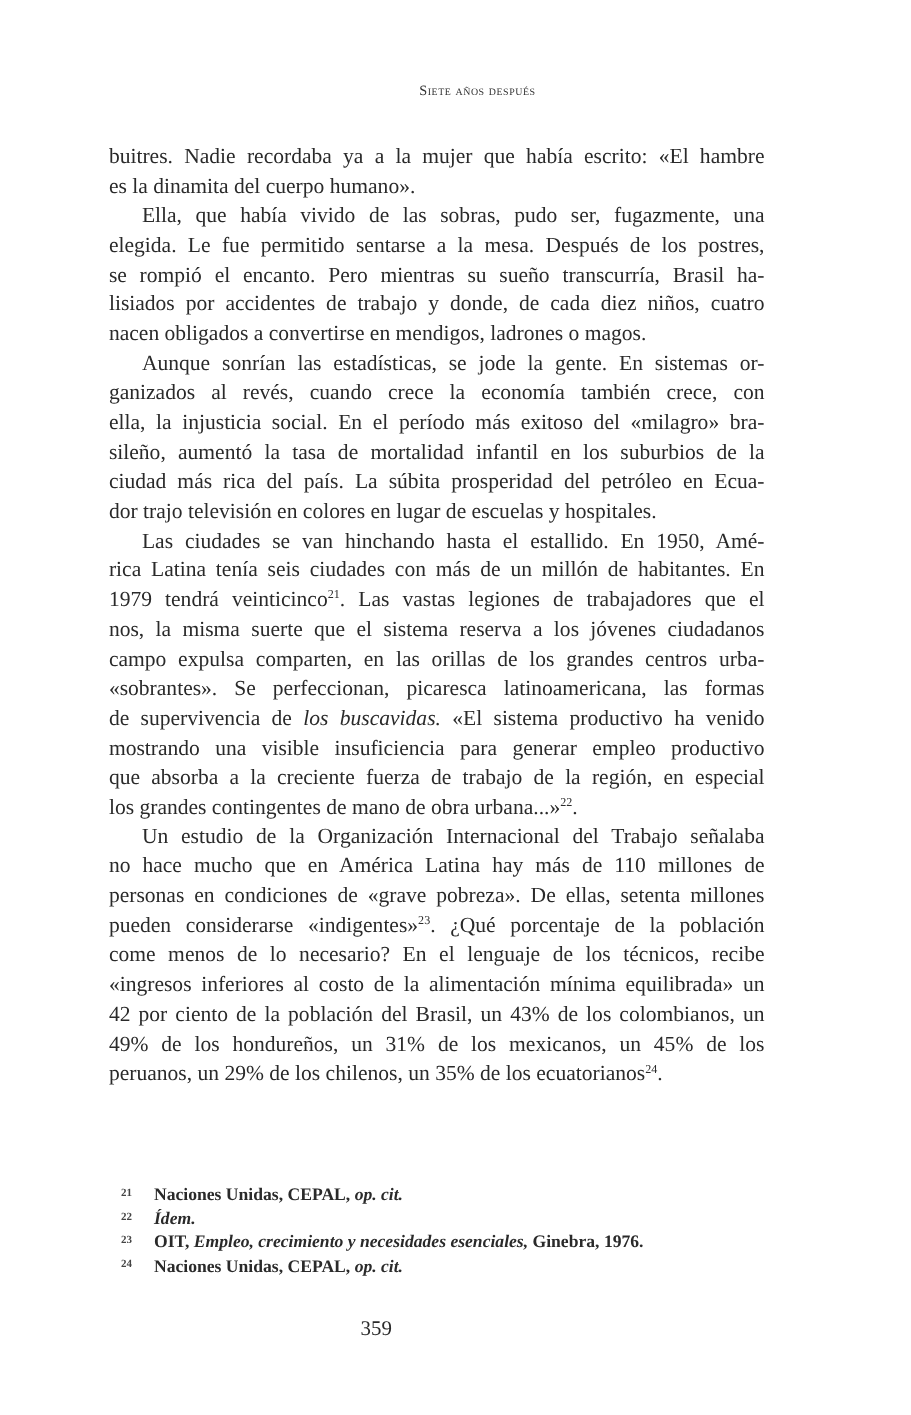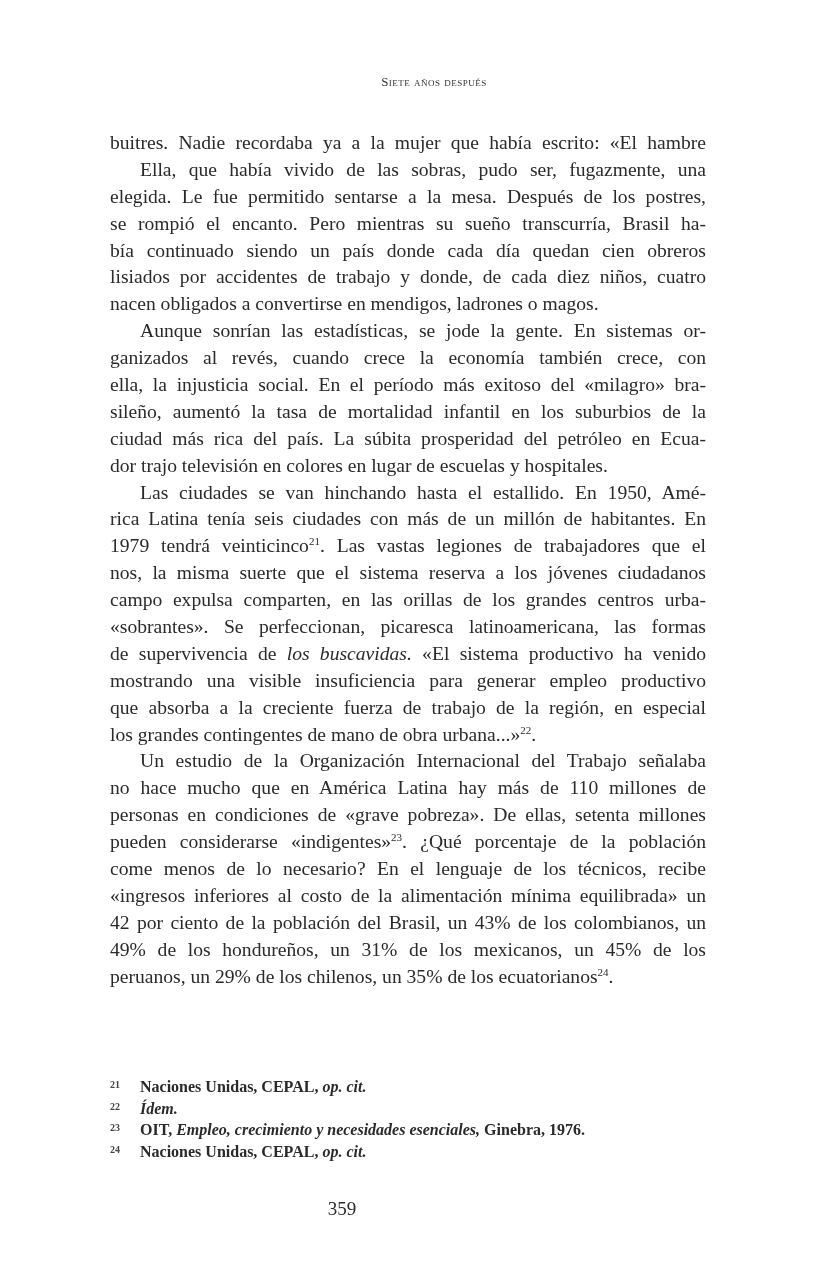--- a/index.html
+++ b/index.html
@@ -1,42 +1,42 @@
 <!DOCTYPE html>
 <html><head>
   <meta charset="utf-8">
   <style>
     html, body { margin: 0; padding: 0; background: #ffffff; }
     body { width: 828px; height: 1286px; position: relative; overflow: hidden;
            font-family: "Liberation Serif", "DejaVu Serif", serif; color: #2a2a2a; }
     .running-head { position: absolute; top: 74px; left: 0; width: 828px; text-align: center;
                     font-size: 13px; letter-spacing: 0.5px; color: #333; font-variant: small-caps; margin-left: 20px; }
-    .body-text { position: absolute; top: 130px; left: 110px; width: 596px; font-family: Liberation Serif, serif; }
+    .body-text { position: absolute; top: 130px; left: 99px; width: 596px; font-family: Liberation Serif, serif; }
     .line { font-size: 19.6px; line-height: 26.9px; height: 26.9px; white-space: nowrap;
             text-align: justify; text-align-last: justify; }
     .line.last { text-align-last: left; }
     .line.indent { padding-left: 30px; }
     sup { font-size: 11px; vertical-align: 7px; line-height: 0; }
     i { font-style: italic; }
     .footnotes { position: absolute; top: 1074px; left: 110px; width: 560px; font-weight: bold; }
     .fn { font-size: 16px; line-height: 21.5px; height: 21.5px; white-space: nowrap; }
     .fn-num { display: inline-block; width: 30px; font-size: 10px; vertical-align: 4px; color: #444; }
     .page-number { position: absolute; top: 1198px; left: 0; width: 684px; text-align: center; font-size: 19px; }
   </style>
 </head>
 <body>
 
 <div class="running-head">Siete años después</div>
 
 <div class="body-text">
   <div class="line">buitres. Nadie recordaba ya a la mujer que había escrito: «El hambre</div>
+  <div class="line last">es la dinamita del cuerpo humano».</div>
   <div class="line indent">Ella, que había vivido de las sobras, pudo ser, fugazmente, una</div>
   <div class="line">elegida. Le fue permitido sentarse a la mesa. Después de los postres,</div>
   <div class="line">se rompió el encanto. Pero mientras su sueño transcurría, Brasil ha-</div>
-  <div class="line">bía continuado siendo un país donde cada día quedan cien obreros</div>
   <div class="line">lisiados por accidentes de trabajo y donde, de cada diez niños, cuatro</div>
   <div class="line last">nacen obligados a convertirse en mendigos, ladrones o magos.</div>
   <div class="line indent">Aunque sonrían las estadísticas, se jode la gente. En sistemas or-</div>
   <div class="line">ganizados al revés, cuando crece la economía también crece, con</div>
   <div class="line">ella, la injusticia social. En el período más exitoso del «milagro» bra-</div>
   <div class="line">sileño, aumentó la tasa de mortalidad infantil en los suburbios de la</div>
   <div class="line">ciudad más rica del país. La súbita prosperidad del petróleo en Ecua-</div>
   <div class="line last">dor trajo televisión en colores en lugar de escuelas y hospitales.</div>
   <div class="line indent">Las ciudades se van hinchando hasta el estallido. En 1950, Amé-</div>
   <div class="line">rica Latina tenía seis ciudades con más de un millón de habitantes. En</div>

